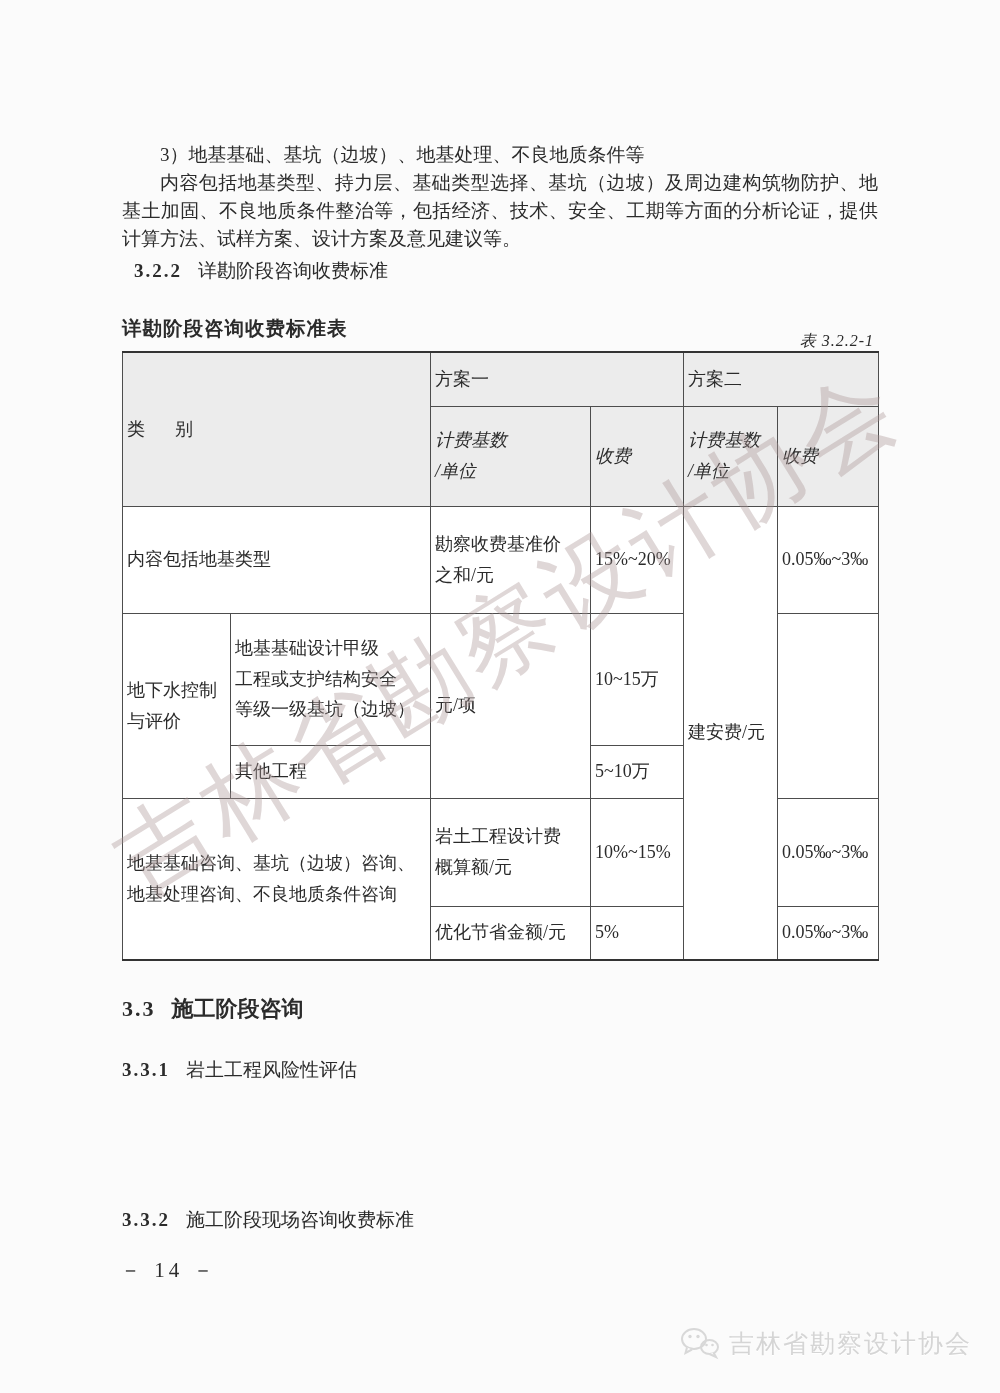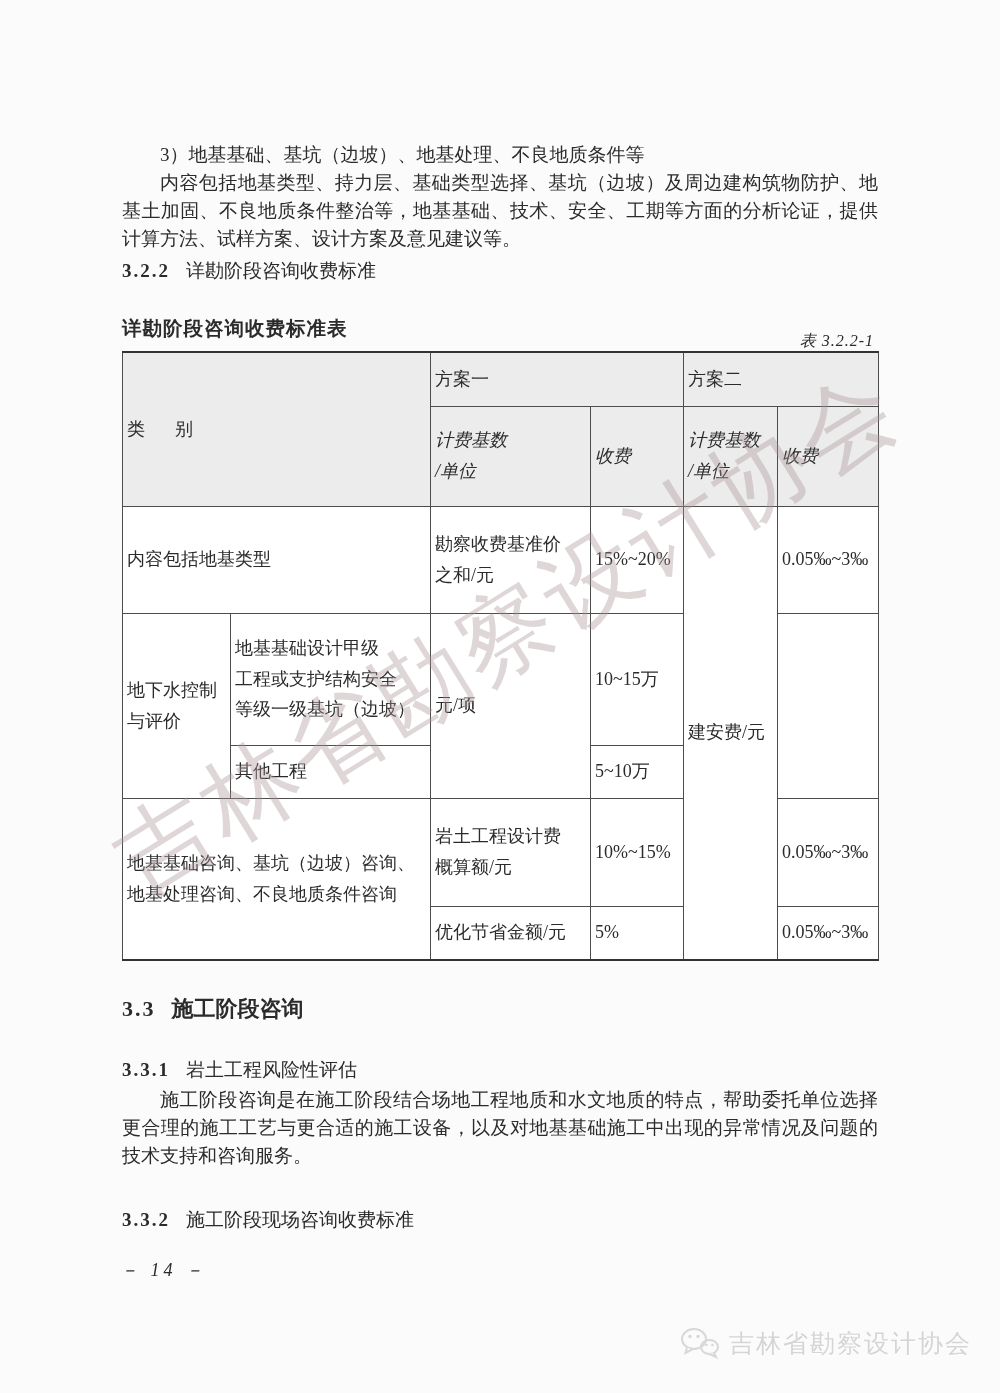--- a/index.html
+++ b/index.html
@@ -68,43 +68,43 @@
     font-size:95px;letter-spacing:5px;line-height:1;
     white-space:nowrap;
     color:var(--watermark,rgba(170,150,150,0.38));
     transform:rotate(-31.7deg);
     transform-origin:left center;
     pointer-events:none;
     z-index:5;
     font-family:"Liberation Serif","DejaVu Serif",serif;
   }
 
-  .page-num{position:absolute;left:120px;top:1256px;font-size:18px;line-height:28px;letter-spacing:4px;font-style:italic;}
+  .page-num{position:absolute;left:120px;top:1256px;font-size:21px;line-height:28px;letter-spacing:4px;}
 
   .footer-brand{
     position:absolute;right:28px;top:1326px;
     display:flex;align-items:center;gap:8px;
   }
   .footer-brand .brand-text{
     font-size:25px;letter-spacing:2px;
     color:var(--footer-text,#d5d5d5);
     font-family:"Liberation Sans","DejaVu Sans",sans-serif;
     text-shadow:0 1px 0 #fff;
     white-space:nowrap;
   }
 </style>
 </head>
 <body>
 
 <div class="page">
 
   <div class="tblock indent" style="top:141px;">3）地基基础、基坑（边坡）、地基处理、不良地质条件等</div>
-  <div class="tblock indent" style="top:169px;">内容包括地基类型、持力层、基础类型选择、基坑（边坡）及周边建构筑物防护、地基土加固、不良地质条件整治等，地基基础、技术、安全、工期等方面的分析论证，提供计算方法、试样方案、设计方案及意见建议等。</div>
-
-  <div class="sec-head" style="top:257px;">
+  <div class="tblock indent" style="top:169px;">内容包括地基类型、持力层、基础类型选择、基坑（边坡）及周边建构筑物防护、地基土加固、不良地质条件整治等，包括经济、技术、安全、工期等方面的分析论证，提供计算方法、试样方案、设计方案及意见建议等。</div>
+
+  <div class="sec-head" style="top:257px;margin-left:12px;">
     <span class="sec-num">3.2.2</span><span>详勘阶段咨询收费标准</span>
   </div>
 
   <div class="table-caption">
     <span class="cap-title">详勘阶段咨询收费标准表</span>
     <span class="cap-ref">表 3.2.2-1</span>
   </div>
 
   <table class="fee">
     <colgroup>
@@ -170,21 +170,20 @@
   <div class="watermark">吉林省勘察设计协会</div>
 
   <div class="big-head" style="top:992px;">
     <span class="sec-num">3.3</span><span>施工阶段咨询</span>
   </div>
 
   <div class="sec-head" style="top:1056px;">
     <span class="sec-num">3.3.1</span><span>岩土工程风险性评估</span>
   </div>
 
-  <div class="tblock indent" style="top:1086px;">施工阶段咨询是在施工阶段结合场地工程地质和水文地质的特点，帮助委托单位选择更合理的施工工艺与更合适的施工设备，以及对地基基础施工中出现的异常情况及问题的技术支持和咨询服务。</div>
 
   <div class="sec-head" style="top:1206px;">
     <span class="sec-num">3.3.2</span><span>施工阶段现场咨询收费标准</span>
   </div>
 
   <div class="page-num">－ 14 －</div>
 
   <div class="footer-brand">
     <span style="display:inline-flex;">
       <svg width="42" height="34" viewBox="0 0 42 34">

